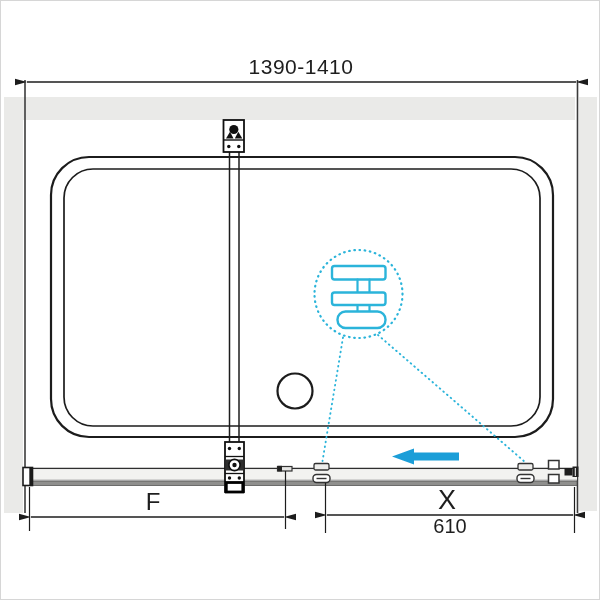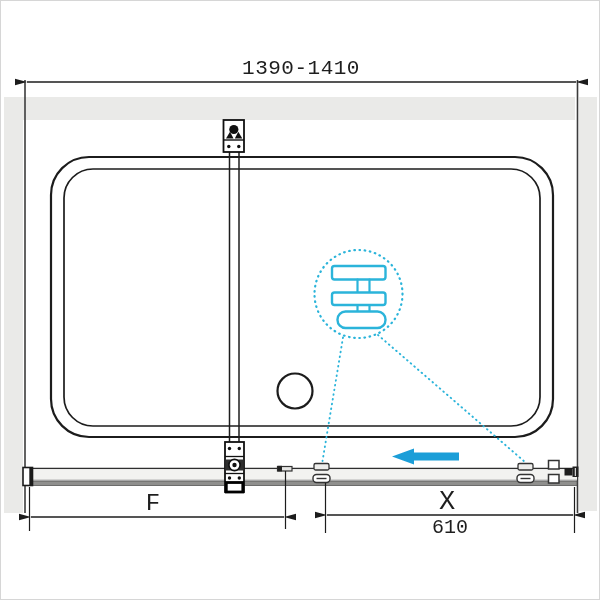--- a/index.html
+++ b/index.html
@@ -1,21 +1,21 @@
 <!DOCTYPE html>
 <html><head>
 <meta charset="utf-8">
 <style>
   html,body{margin:0;padding:0;background:#fff;}
   .stage{
     position:relative;
     width:598px;height:598px;
     border:1px solid #d6d6d6;
     background:#fff;
-    font-family:Liberation Mono, monospace;
+    font-family:Liberation Sans, sans-serif;
     overflow:hidden;
   }
   svg{display:block;}
   text{fill:#1e1e1e;}
   .dim-text{font-size:21px;letter-spacing:.5px;}
   .f-text{font-size:24px;}
   .x-text{font-size:27px;}
   .v-text{font-size:20px;}
 </style>
 </head>

